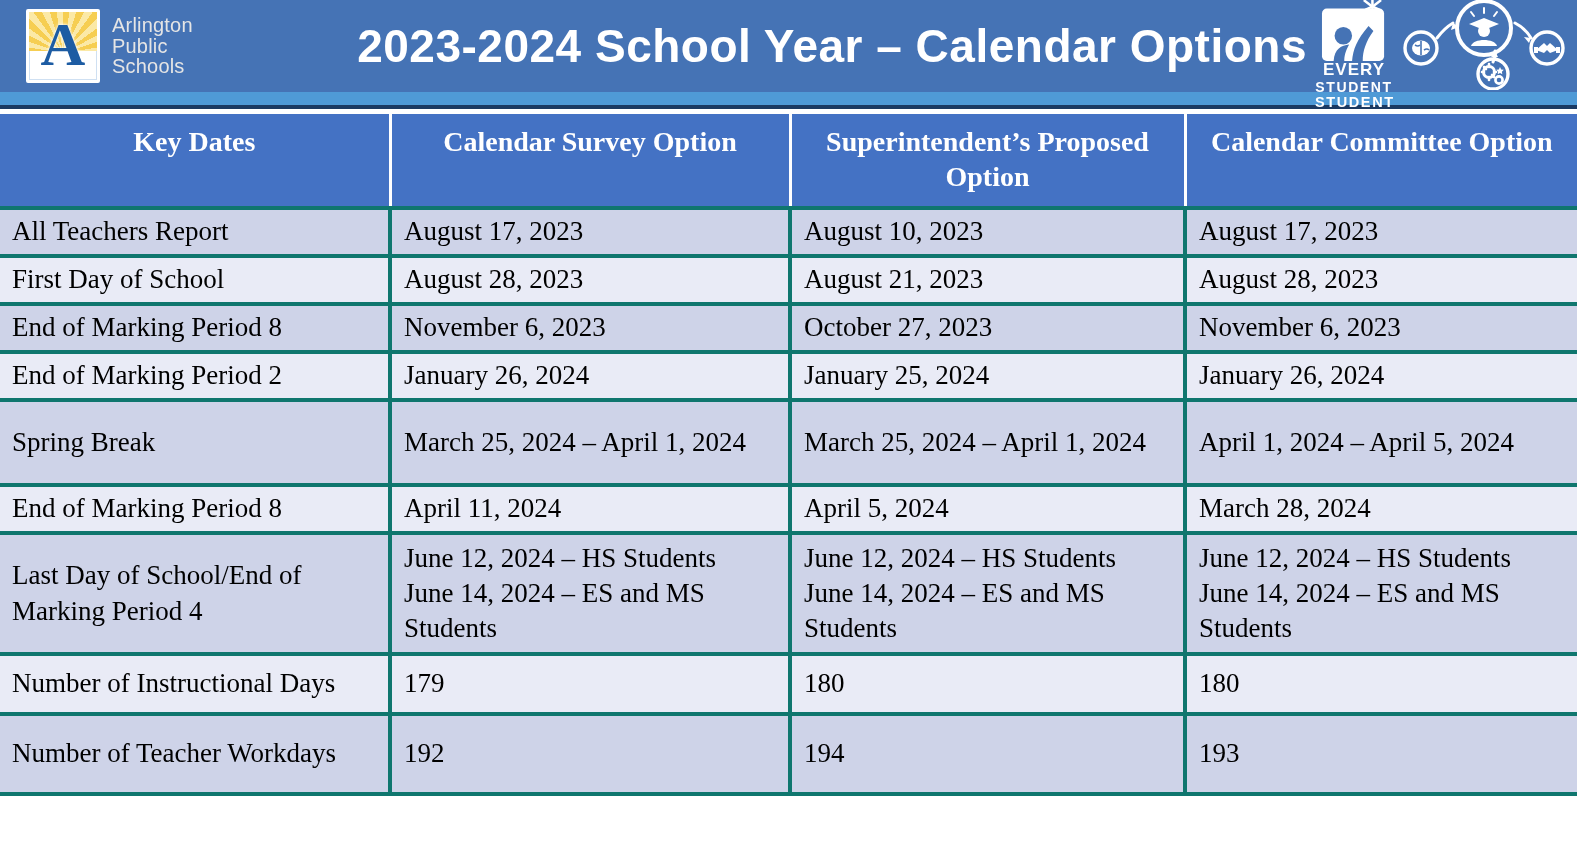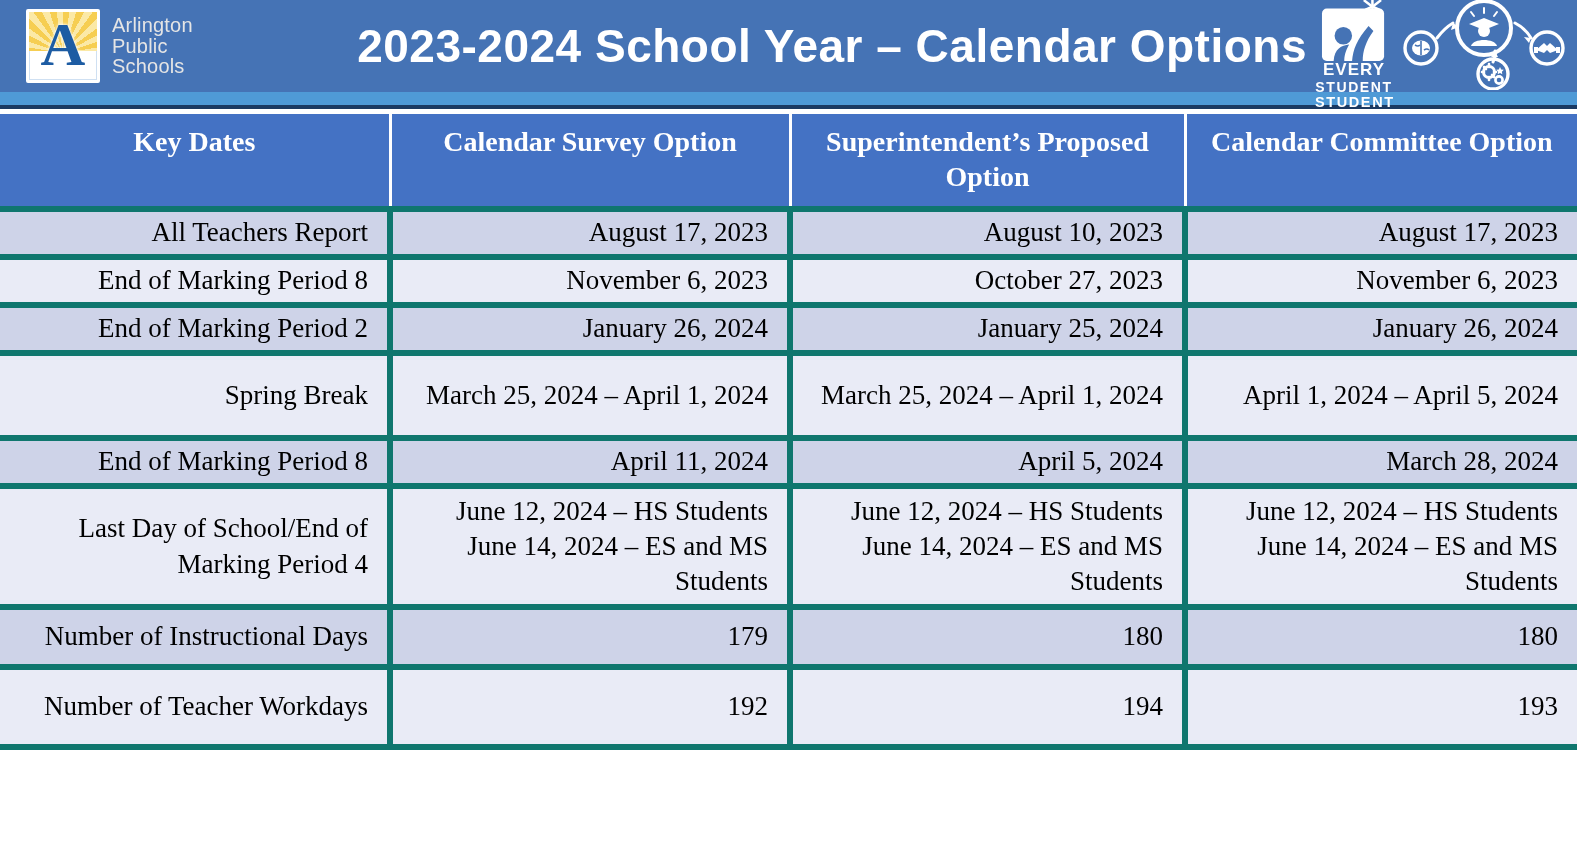--- a/index.html
+++ b/index.html
@@ -105,24 +105,24 @@
     height:79px;
     vertical-align:top;
     padding:10px 6px 12px 6px;
     text-align:center;
     border:3px solid #fff;
     line-height:1.25;
   }
   td{
     font-size:27px;
     color:var(--cell-text);
-    text-align:right;
+    text-align:left;
     vertical-align:middle;
-    padding:2px 19px;
-    border:6px solid #0f766e;
+    padding:2px 12px;
+    border:4px solid #0f766e;
     line-height:1.3;
     white-space:pre-line;
   }
   tr.h48 td{height:48px}
   tr.h52 td{height:60px}
   tr.h78 td{height:80px}
   tr.h85 td{height:85px}
   tr.h86 td{height:86px}
   tr.h121 td{height:121px}
   tbody tr:nth-child(odd) td{background:var(--row-dark)}
@@ -254,20 +254,26 @@
       </tr>
     </thead>
     <tbody>
       <tr class="h48">
         <td>All Teachers Report</td>
         <td>August 17, 2023</td>
         <td>August 10, 2023</td>
         <td>August 17, 2023</td>
       </tr>
       <tr class="h48">
+        <td>First Day of School</td>
+        <td>August 28, 2023</td>
+        <td>August 21, 2023</td>
+        <td>August 28, 2023</td>
+      </tr>
+      <tr class="h48">
         <td>End of Marking Period 8</td>
         <td>November 6, 2023</td>
         <td>October 27, 2023</td>
         <td>November 6, 2023</td>
       </tr>
       <tr class="h48">
         <td>End of Marking Period 2</td>
         <td>January 26, 2024</td>
         <td>January 25, 2024</td>
         <td>January 26, 2024</td>

